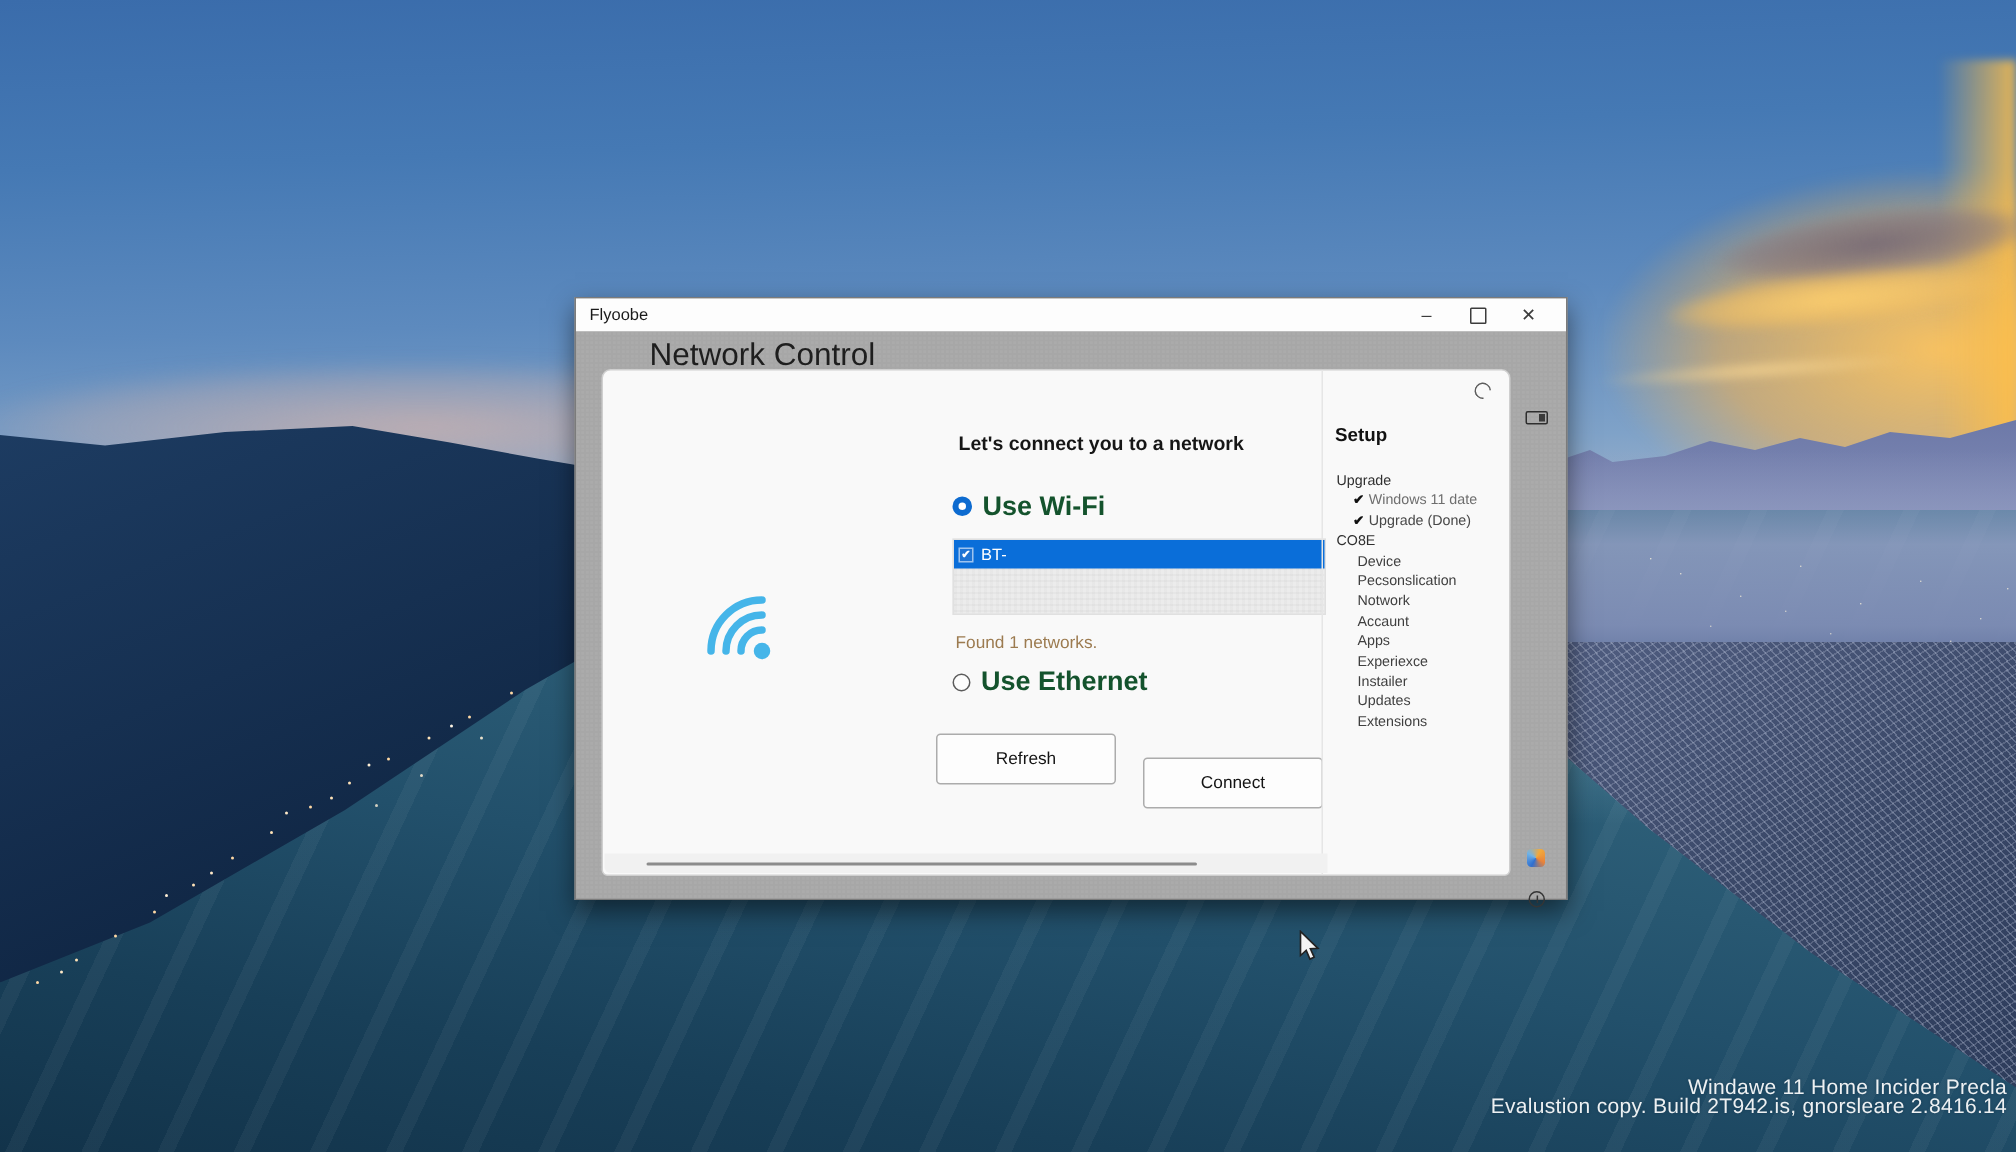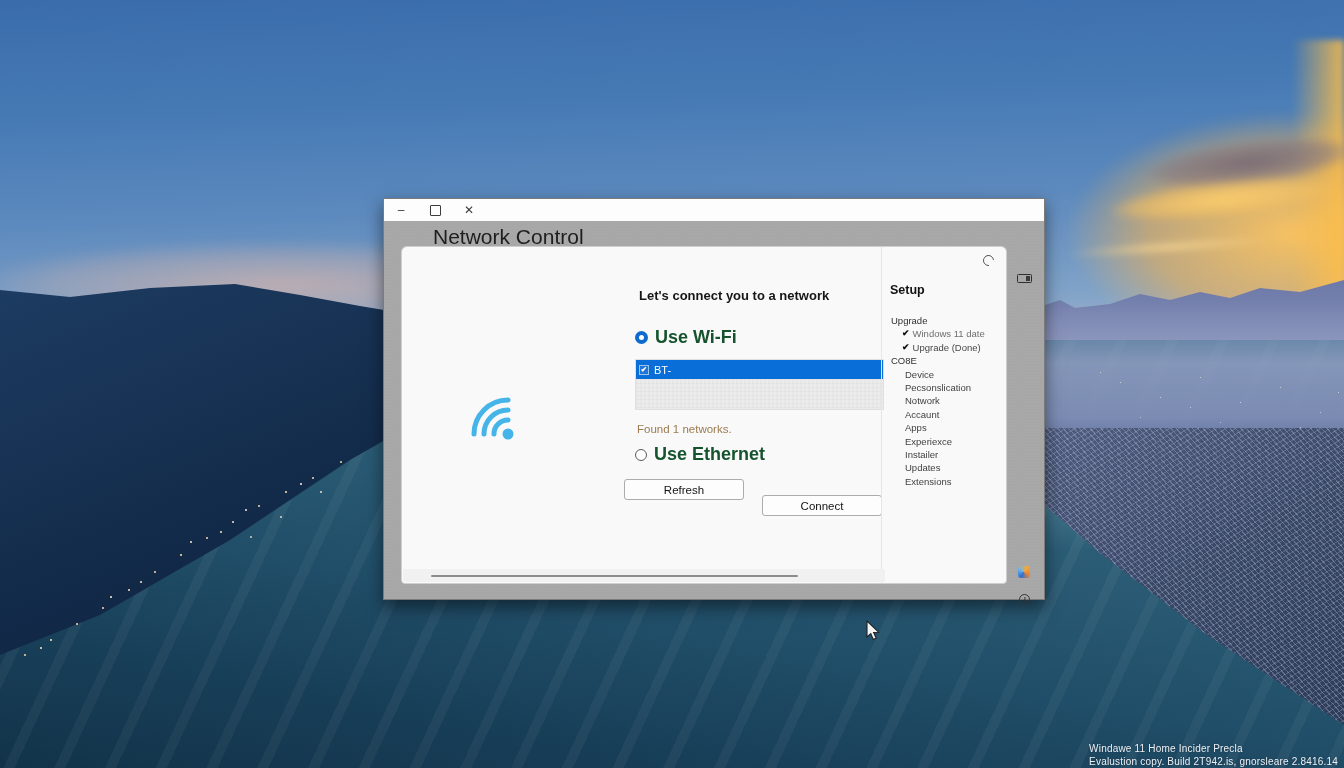--- a/index.html
+++ b/index.html
@@ -57,22 +57,22 @@
     clip-path:polygon(0 10px,70px 17px,150px 8px,235px 4px,300px 15px,360px 26px,420px 36px,
       420px 140px,350px 180px,230px 260px,100px 335px,0 375px);}
   .shore-lights{position:absolute;left:340px;top:461px;width:2px;height:2px;border-radius:50%;
     background:#ffd9a5;
     box-shadow:-28px 16px #ffd9a5,-55px 30px #ffe3b8,-82px 44px #ffd9a5,-108px 60px #ffe3b8,
       -134px 76px #ffd9a5,-160px 93px #ffe3b8,-186px 110px #ffd9a5,-212px 128px #ffe3b8,
       -238px 146px #ffd9a5,-264px 162px #ffd9a5,-290px 178px #ffe3b8,-316px 193px #ffd9a5,
       -40px 22px #fff6e6,-95px 48px #fff0d6,-150px 80px #ffe9c8,-230px 135px #fff0d6,
       -300px 186px #ffe9c8,-20px 30px rgba(255,240,214,.9),-60px 55px rgba(255,240,214,.85),
       -90px 75px rgba(255,240,214,.8),-120px 70px #ffe3b8,-200px 120px #ffe9c8;}
-  .watermark{position:absolute;right:6px;bottom:0;color:rgba(255,255,255,.92);
-    font-size:10px;line-height:13px;letter-spacing:.2px;text-shadow:0 0 2px rgba(0,30,50,.35);}
+  .watermark{position:absolute;right:6px;bottom:24px;text-align:right;color:rgba(255,255,255,.92);
+    font-size:14px;line-height:13px;letter-spacing:.2px;text-shadow:0 0 2px rgba(0,30,50,.35);}
 
   
   .win{position:absolute;left:383px;top:198px;width:662px;height:402px;
     background:#a7a7a7;border:1px solid #7b7b7b;box-sizing:border-box;
     box-shadow:0 7px 16px rgba(0,0,0,.5);}
   .titlebar{position:absolute;left:0;top:0;right:0;height:22px;background:#fdfdfd;
     display:flex;align-items:center;}
   .titlebar .title{font-size:11px;color:#1a1a1a;padding-left:9px;flex:1;}
   .winbtns{display:flex;height:100%;align-items:center;padding-right:8px;}
   .winbtn{width:34px;height:100%;display:flex;align-items:center;justify-content:center;
@@ -113,21 +113,21 @@
       repeating-linear-gradient(90deg,rgba(0,0,0,.02) 0 2px,transparent 2px 4px);}
   .net-row{position:absolute;left:0;top:0;right:0;height:19px;background:#0a6ed9;
     display:flex;align-items:center;gap:5px;padding-left:3px;box-sizing:border-box;}
   .net-check{width:10px;height:10px;background:#1f74d4;border:1px solid #9cc3ef;box-sizing:border-box;
     display:flex;align-items:center;justify-content:center;}
   .net-check span{color:#fff;font-size:7.5px;font-weight:700;line-height:1;}
   .net-name{color:#fff;font-size:11px;font-weight:400;}
 
   .found-text{position:absolute;left:235px;top:176px;font-size:11.5px;color:#9c7b50;}
 
-  .btn{position:absolute;top:232px;width:120px;height:21px;background:#fdfdfd;border:1px solid #acacac;
+  .btn{position:absolute;top:242px;width:120px;height:34px;background:#fdfdfd;border:1px solid #acacac;
     border-radius:3px;font-size:11.5px;font-weight:500;color:#141414;display:flex;align-items:center;
     justify-content:center;box-sizing:border-box;font-family:"Liberation Sans",sans-serif;}
   .btn-refresh{left:222px;}
   .btn-connect{left:360px;margin-top:16px;}
 
   .wifi-icon{position:absolute;left:62px;top:143px;width:60px;height:60px;}
 
   .panel-strip{position:absolute;left:1px;bottom:1px;width:482px;height:13px;background:#f1f1f1;border-radius:0 0 0 4px;}
   .hscroll{position:absolute;left:28px;bottom:5px;width:367px;height:2px;background:#8c8c8c;border-radius:1px;}
 
@@ -165,20 +165,21 @@
   <div class="mtn-left"></div>
   <div class="shore-lights"></div>
 
   <div class="watermark">
     <div>Windawe 11 Home Incider Precla</div>
     <div>Evalustion copy. Build 2T942.is, gnorsleare 2.8416.14</div>
   </div>
 
   <div class="win">
     <div class="titlebar">
+      <span class="title">Flyoobe</span>
       <span class="winbtns">
         <span class="winbtn">–</span>
         <span class="winbtn">
             <span class="max-box"></span>
           </span>
         <span class="winbtn">✕</span>
       </span>
     </div>
 
     <div class="winbody">

